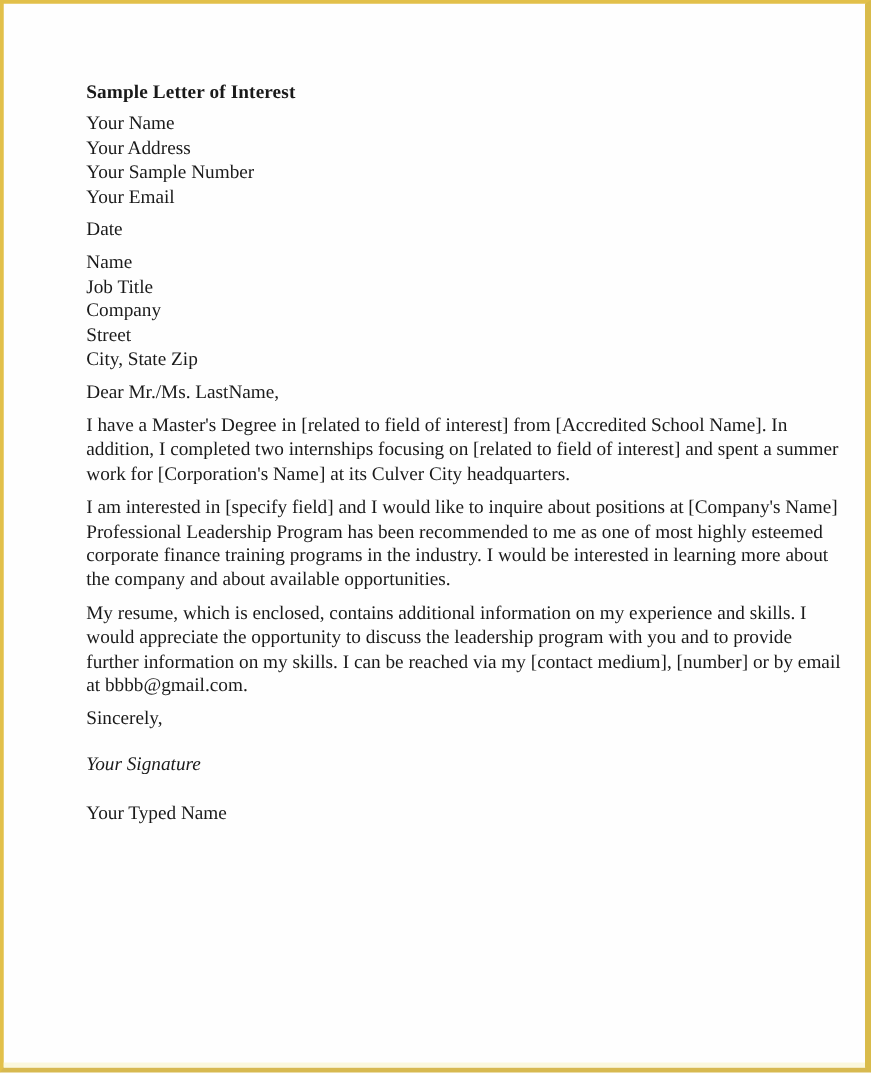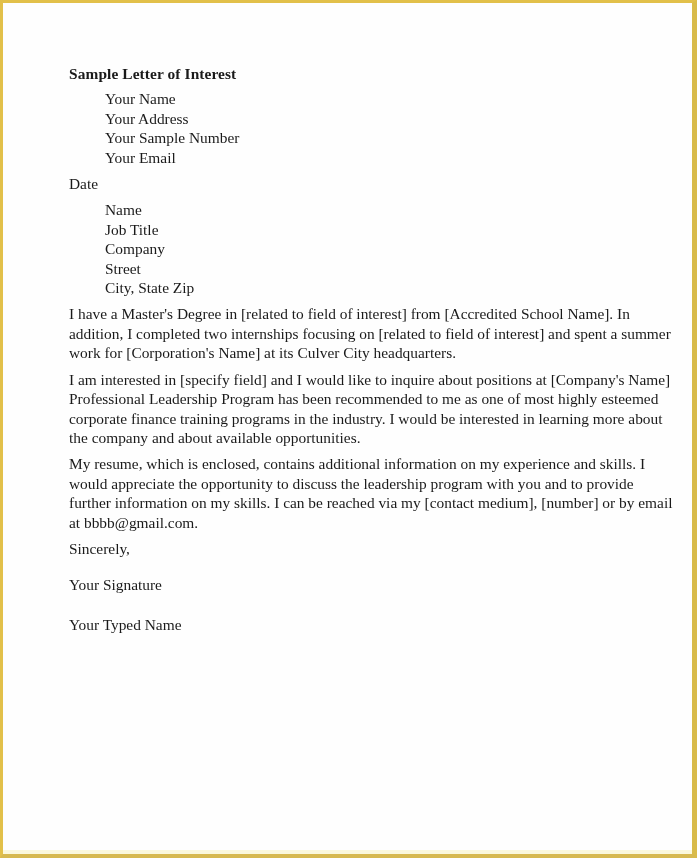--- a/index.html
+++ b/index.html
@@ -22,23 +22,23 @@
   .inner-edge {
     position: absolute; left: 0; right: 0; bottom: 0; height: 4px;
     background: #fbf8dc;
   }
   .letter {
     position: absolute; left: 69px; top: 64px; width: 610px;
     font-size: 15.4px; line-height: 19.4px;
   }
   .title { font-weight: bold; font-size: 15.4px; margin: 0 0 6px 0; letter-spacing: 0.1px; }
   .block { margin: 0 0 7px 0; }
-  .line { display: block; white-space: nowrap; margin-left: 36px; }
+  .line { display: block; white-space: nowrap; }
   p { margin: 0 0 7px 0; }
-  .sig { margin-top: 17px; }
+  .sig { font-style: italic; margin-top: 17px; }
   .typed { margin-top: 20px; }
 </style>
 </head>
 <body>
 
 <div class="frame">
   <div class="inner-edge"></div>
 </div>
 
 <div class="letter">
@@ -54,20 +54,21 @@
   <div class="block">Date</div>
 
   <div class="block">
     <span class="line">Name</span>
     <span class="line">Job Title</span>
     <span class="line">Company</span>
     <span class="line">Street</span>
     <span class="line">City, State Zip</span>
   </div>
 
+  <p>Dear Mr./Ms. LastName,</p>
 
   <p>I have a Master's  Degree in [related to field of interest] from [Accredited School Name]. In addition, I completed two internships focusing on [related to field of interest] and spent a summer work for [Corporation's Name] at its Culver City headquarters.</p>
   <p>I am interested in [specify field] and I would like to inquire about positions at [Company's Name]  Professional Leadership Program has been recommended to me as one of most highly esteemed corporate finance training programs in the industry. I would be interested in learning more about the company and about available opportunities.</p>
   <p>My resume, which is enclosed, contains additional information on my experience and skills. I would appreciate the opportunity to discuss the leadership program with you and to provide further information on my skills. I can be reached via my [contact medium], [number] or by email at bbbb@gmail.com.</p>
 
   <p>Sincerely,</p>
   <div class="sig">Your Signature</div>
   <div class="typed">Your Typed Name</div>
 </div>
 

